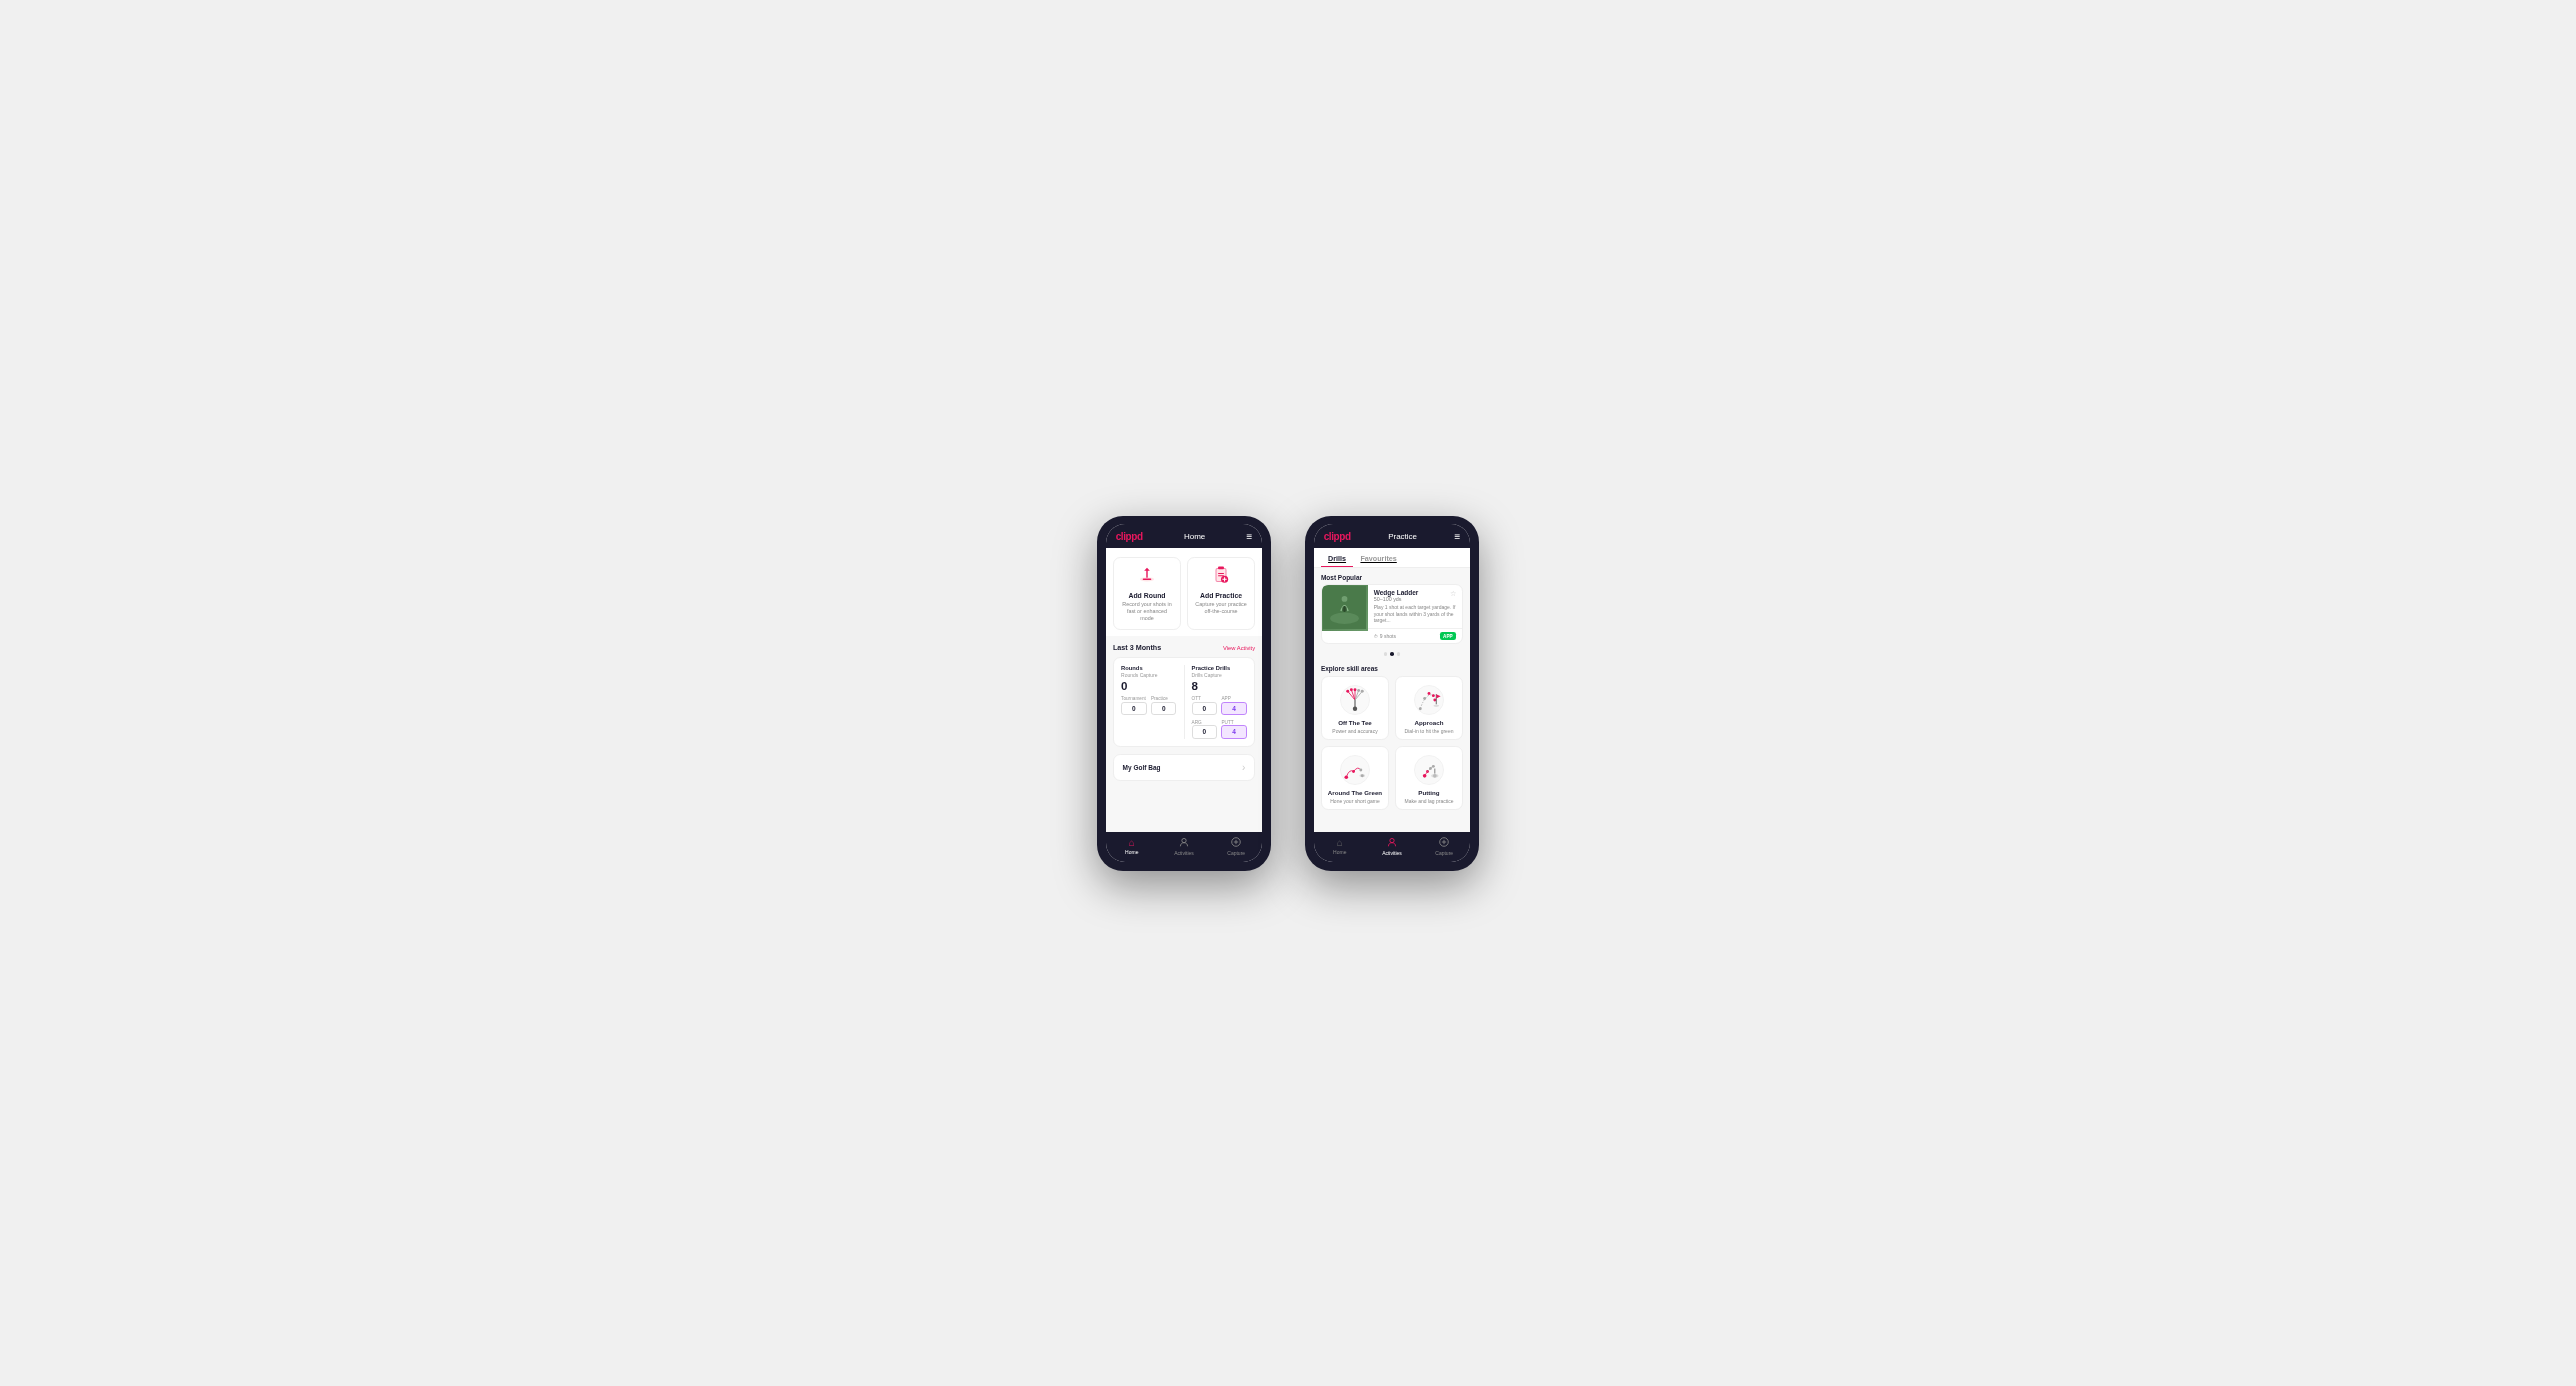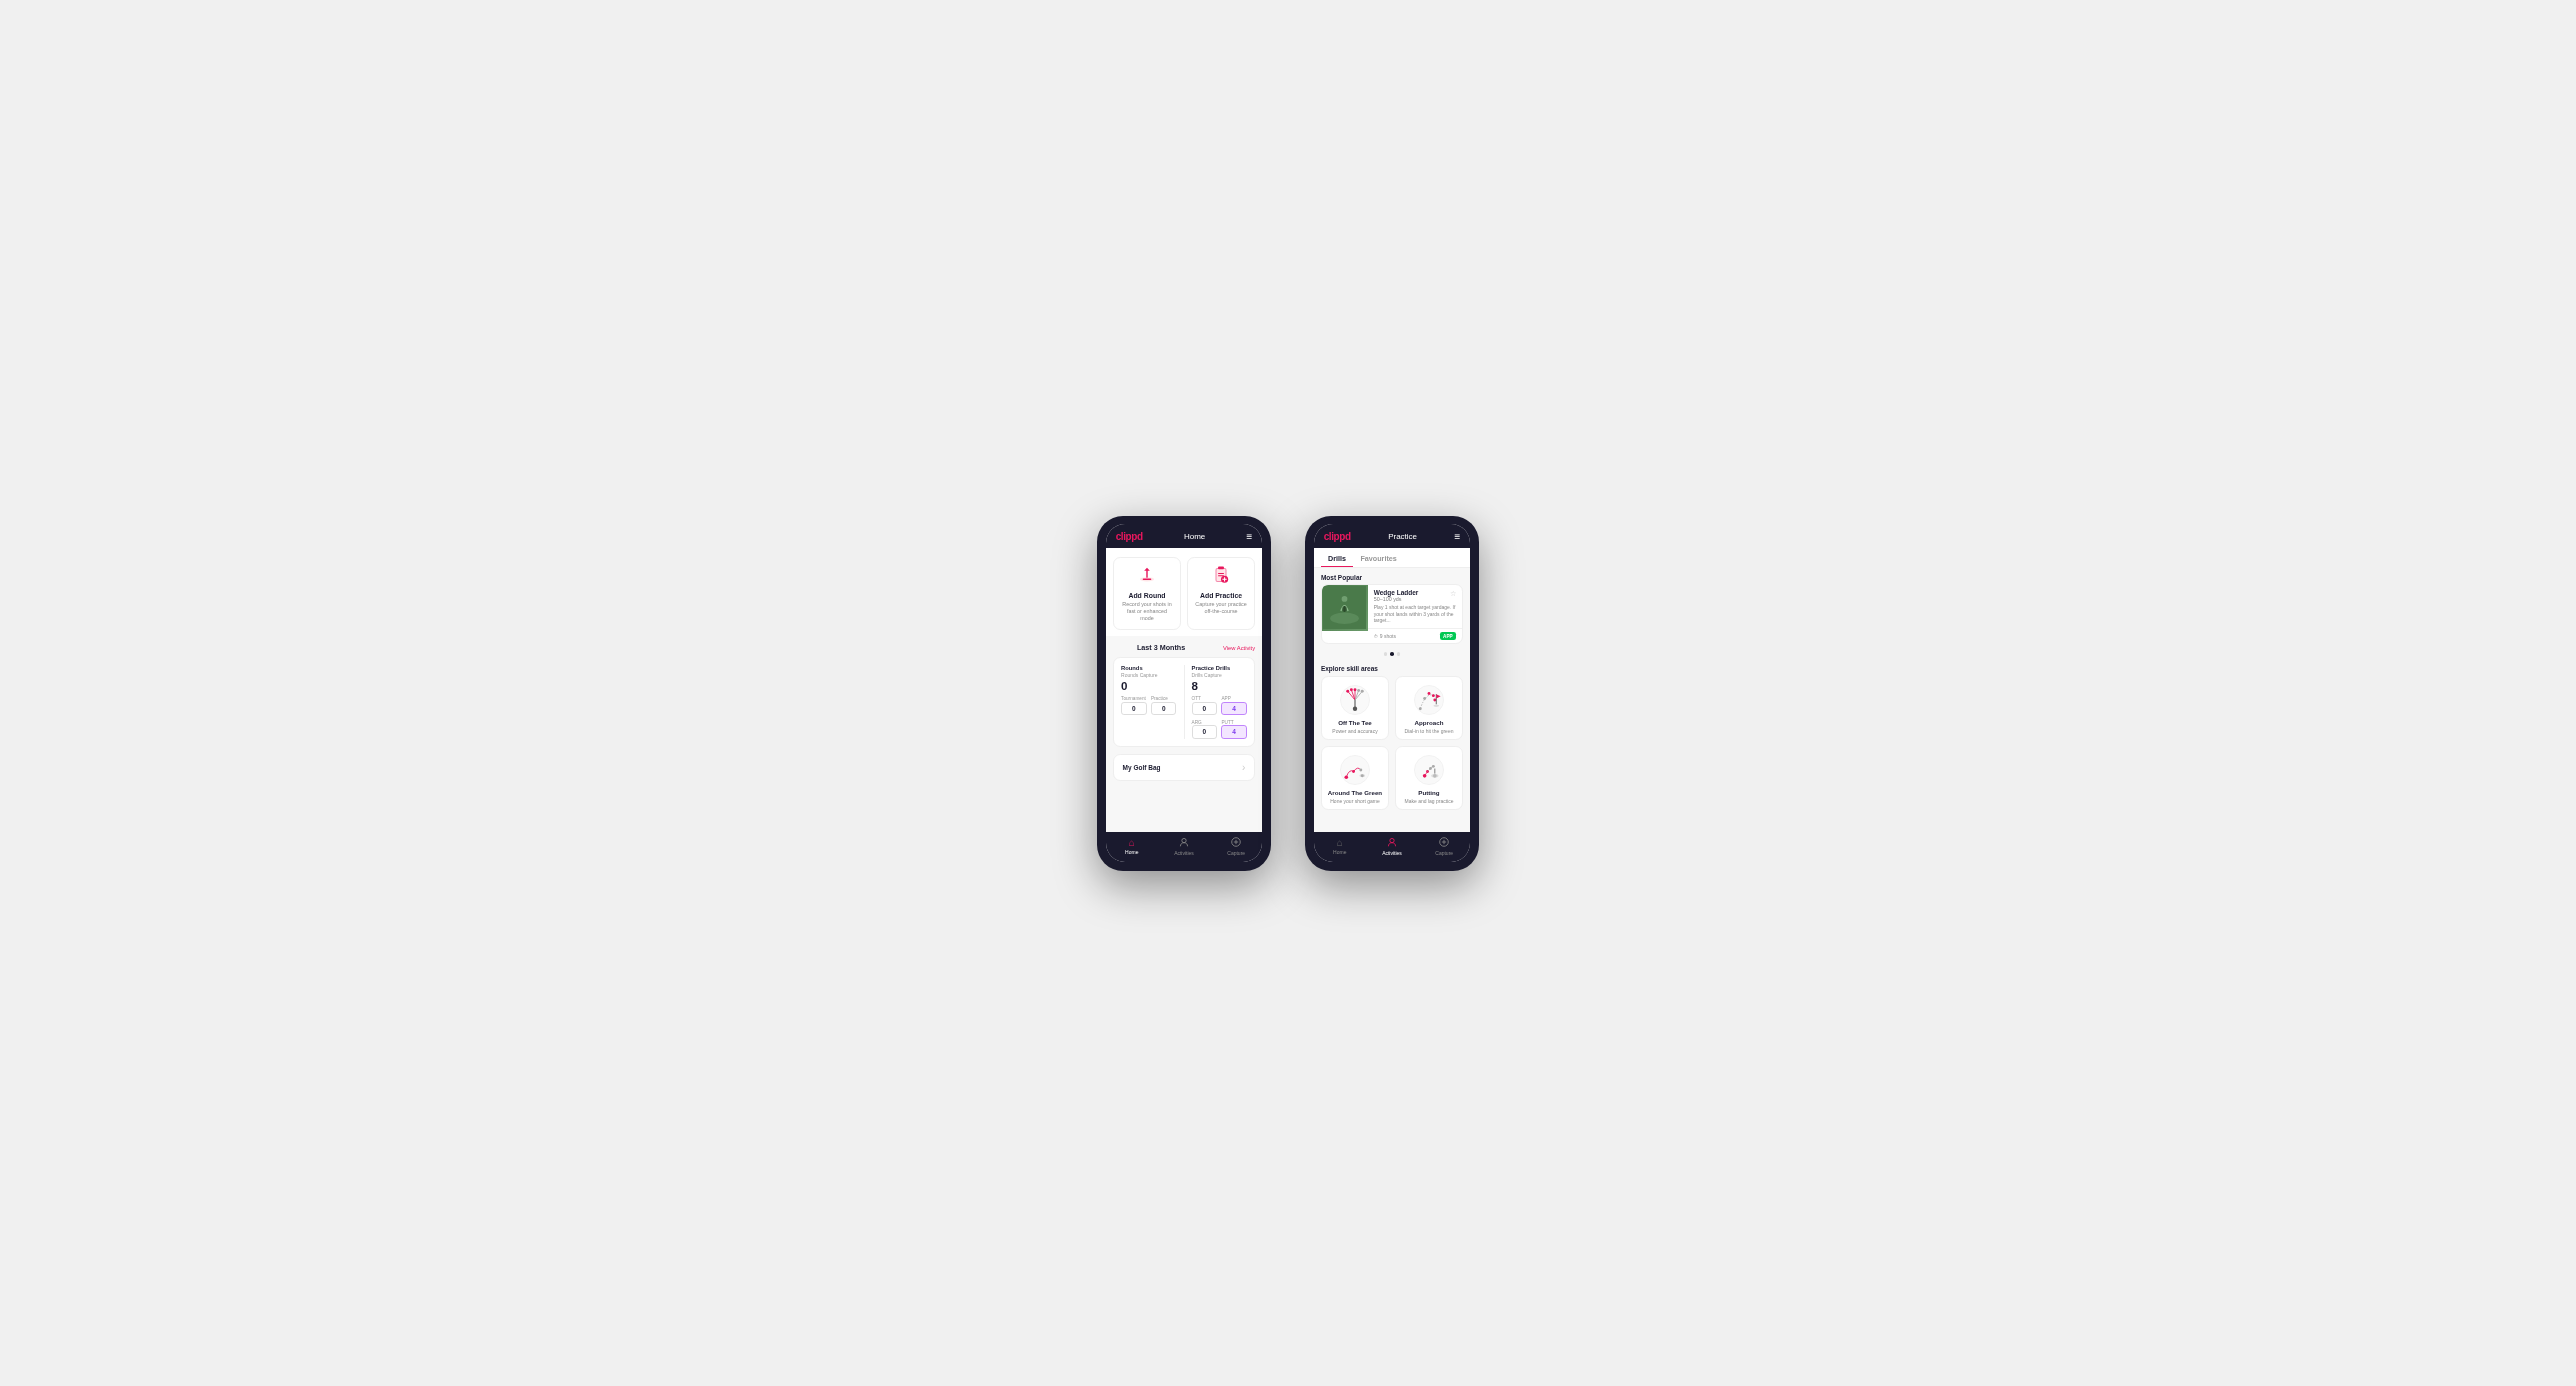--- a/index.html
+++ b/index.html
@@ -106,21 +106,20 @@
     .section-header {
       display: flex;
       justify-content: space-between;
       align-items: center;
       padding: 7.2px 7.2px 4.3px;
     }
     .section-title {
       font-size: 7.2px;
       font-weight: 700;
       color: #1a1a2e;
-      margin-left: 24px;
     }
     .section-link {
       font-size: 5.8px;
       color: #e8175d;
       text-decoration: none;
     }
     .stats-card {
       background: #fff;
       margin: 0 7.2px 7.2px;
       border-radius: 7.2px;
@@ -222,20 +221,21 @@
     }
     .nav-label.active { color: #fff; }
 
     
     .tabs-row {
       display: flex;
       background: #fff;
       border-bottom: 0.7px solid #eee;
       padding: 0 7.2px;
       flex-shrink: 0;
+      text-decoration: underline;
     }
     .tab {
       padding: 5.8px 7.2px 4.3px;
       font-size: 7.2px;
       font-weight: 600;
       color: #999;
       position: relative;
     }
     .tab.active {
       color: #1a1a2e;

